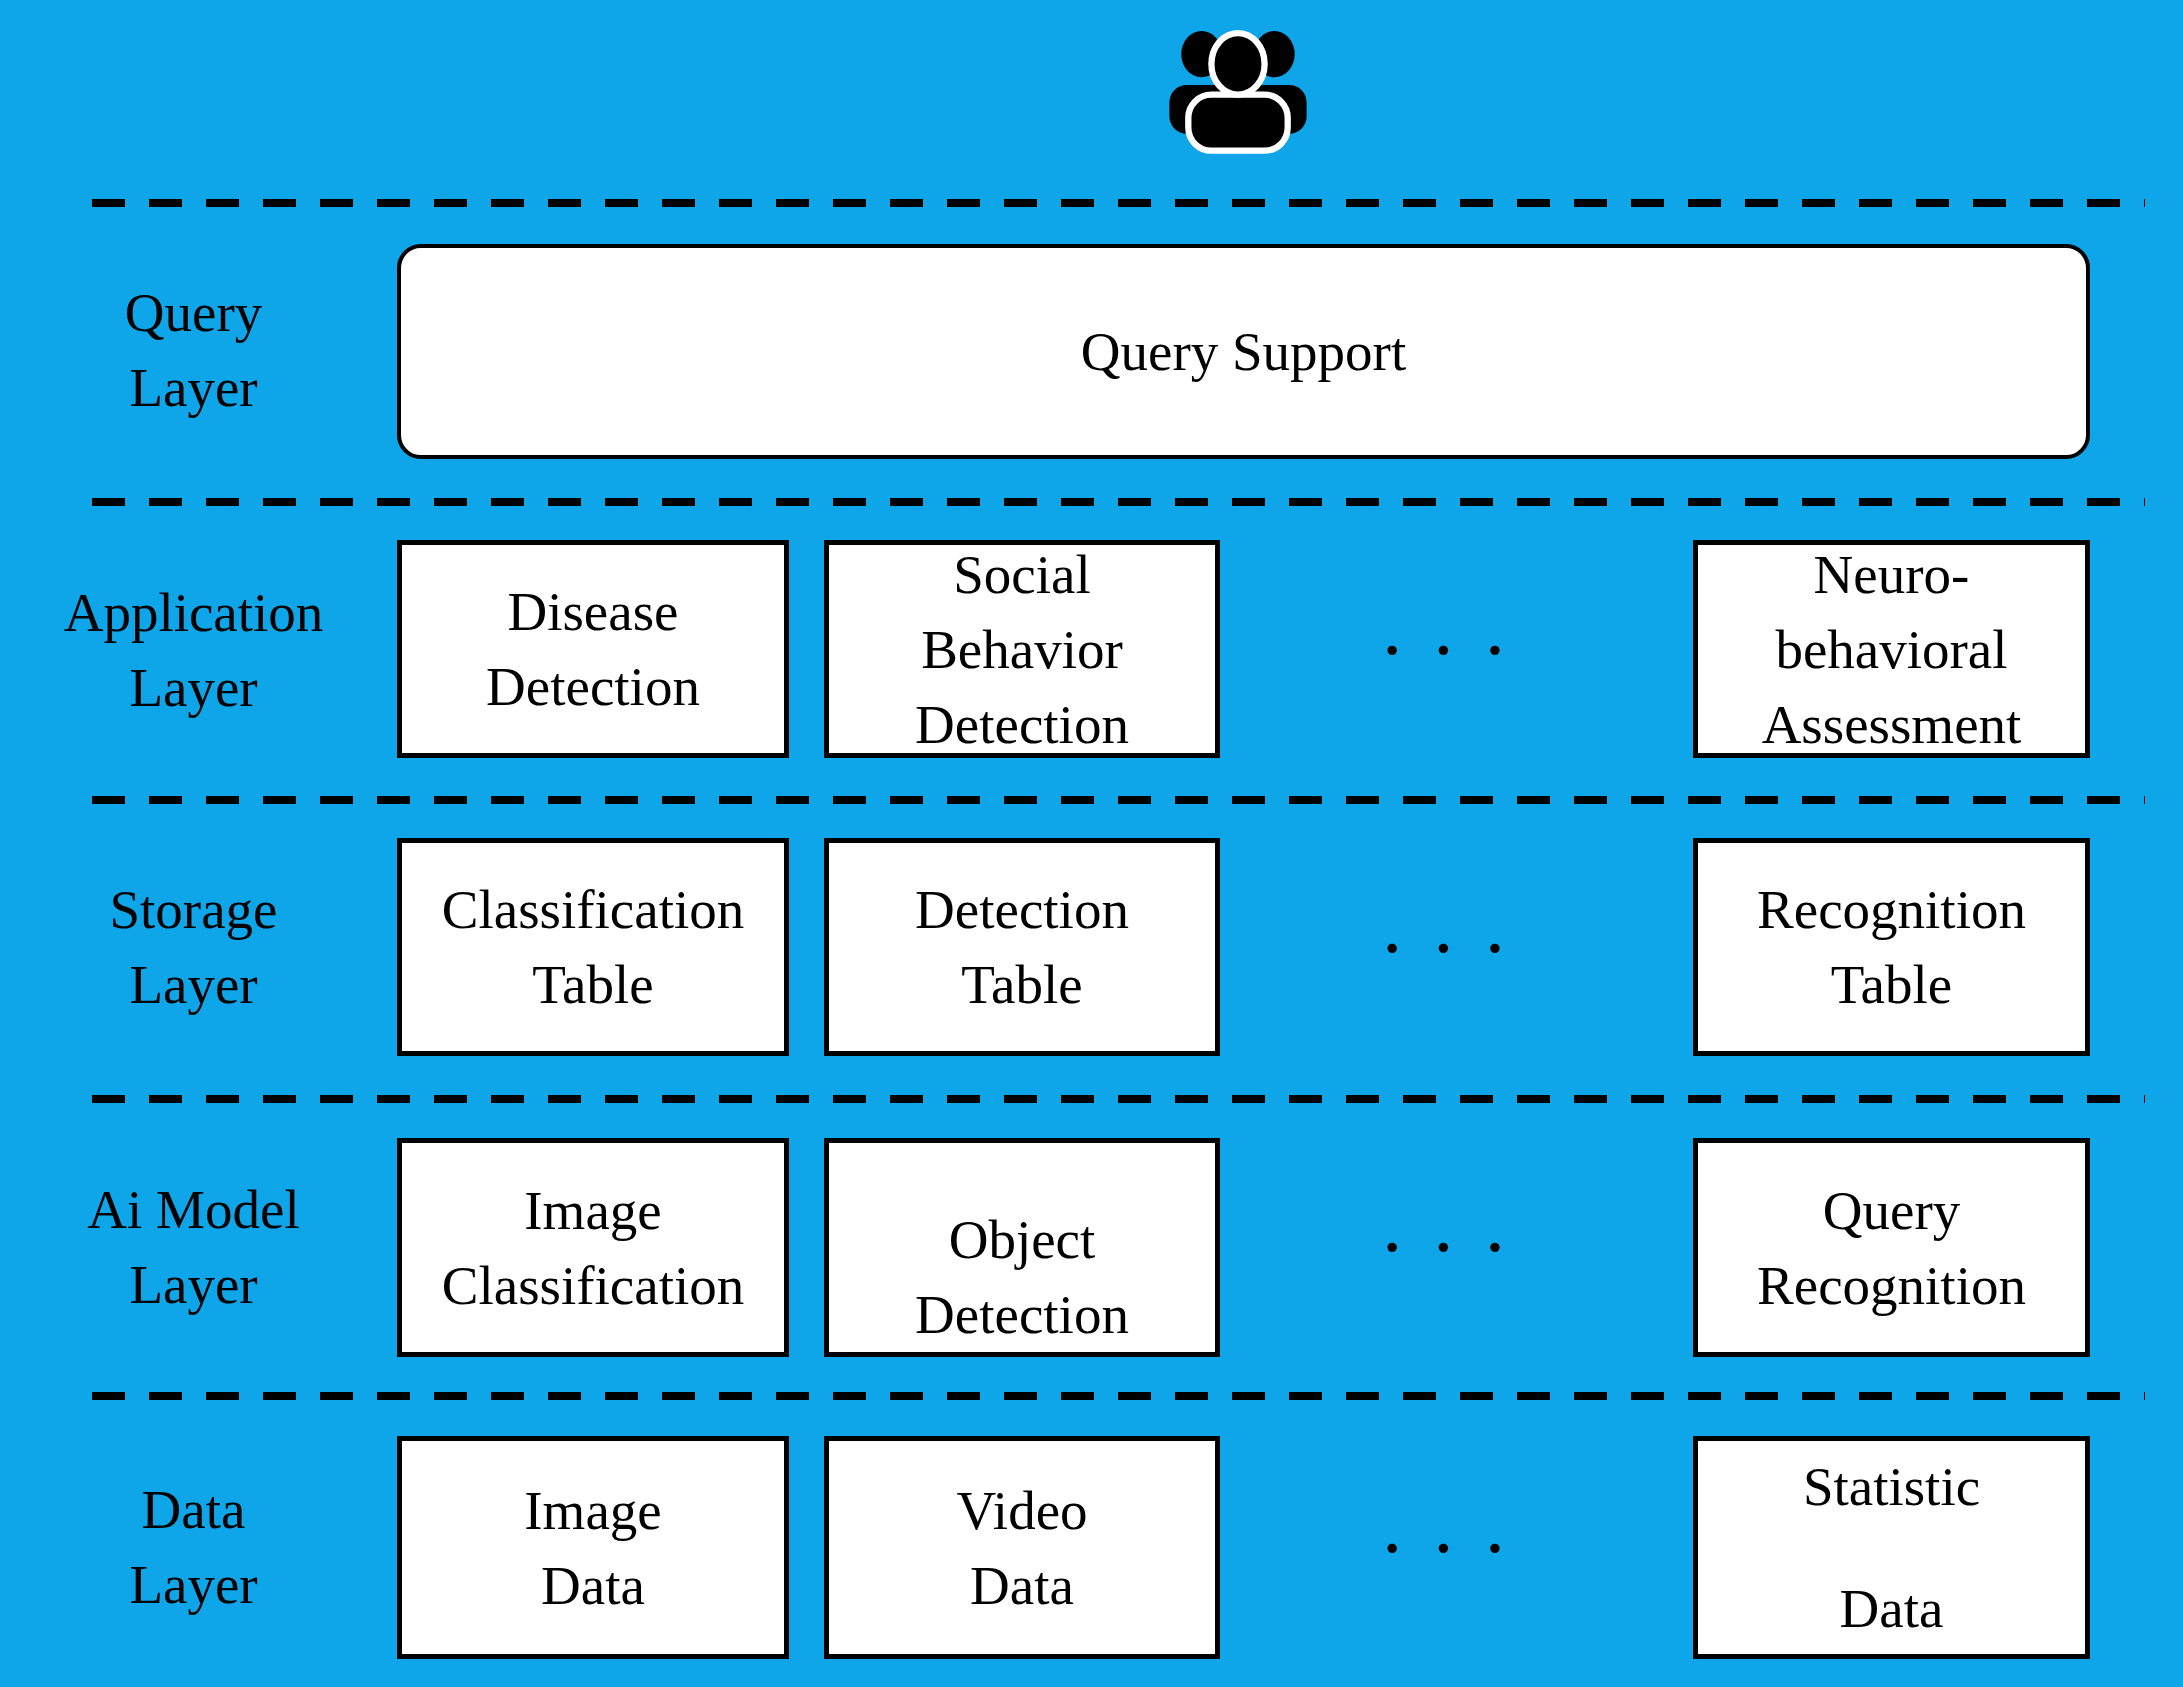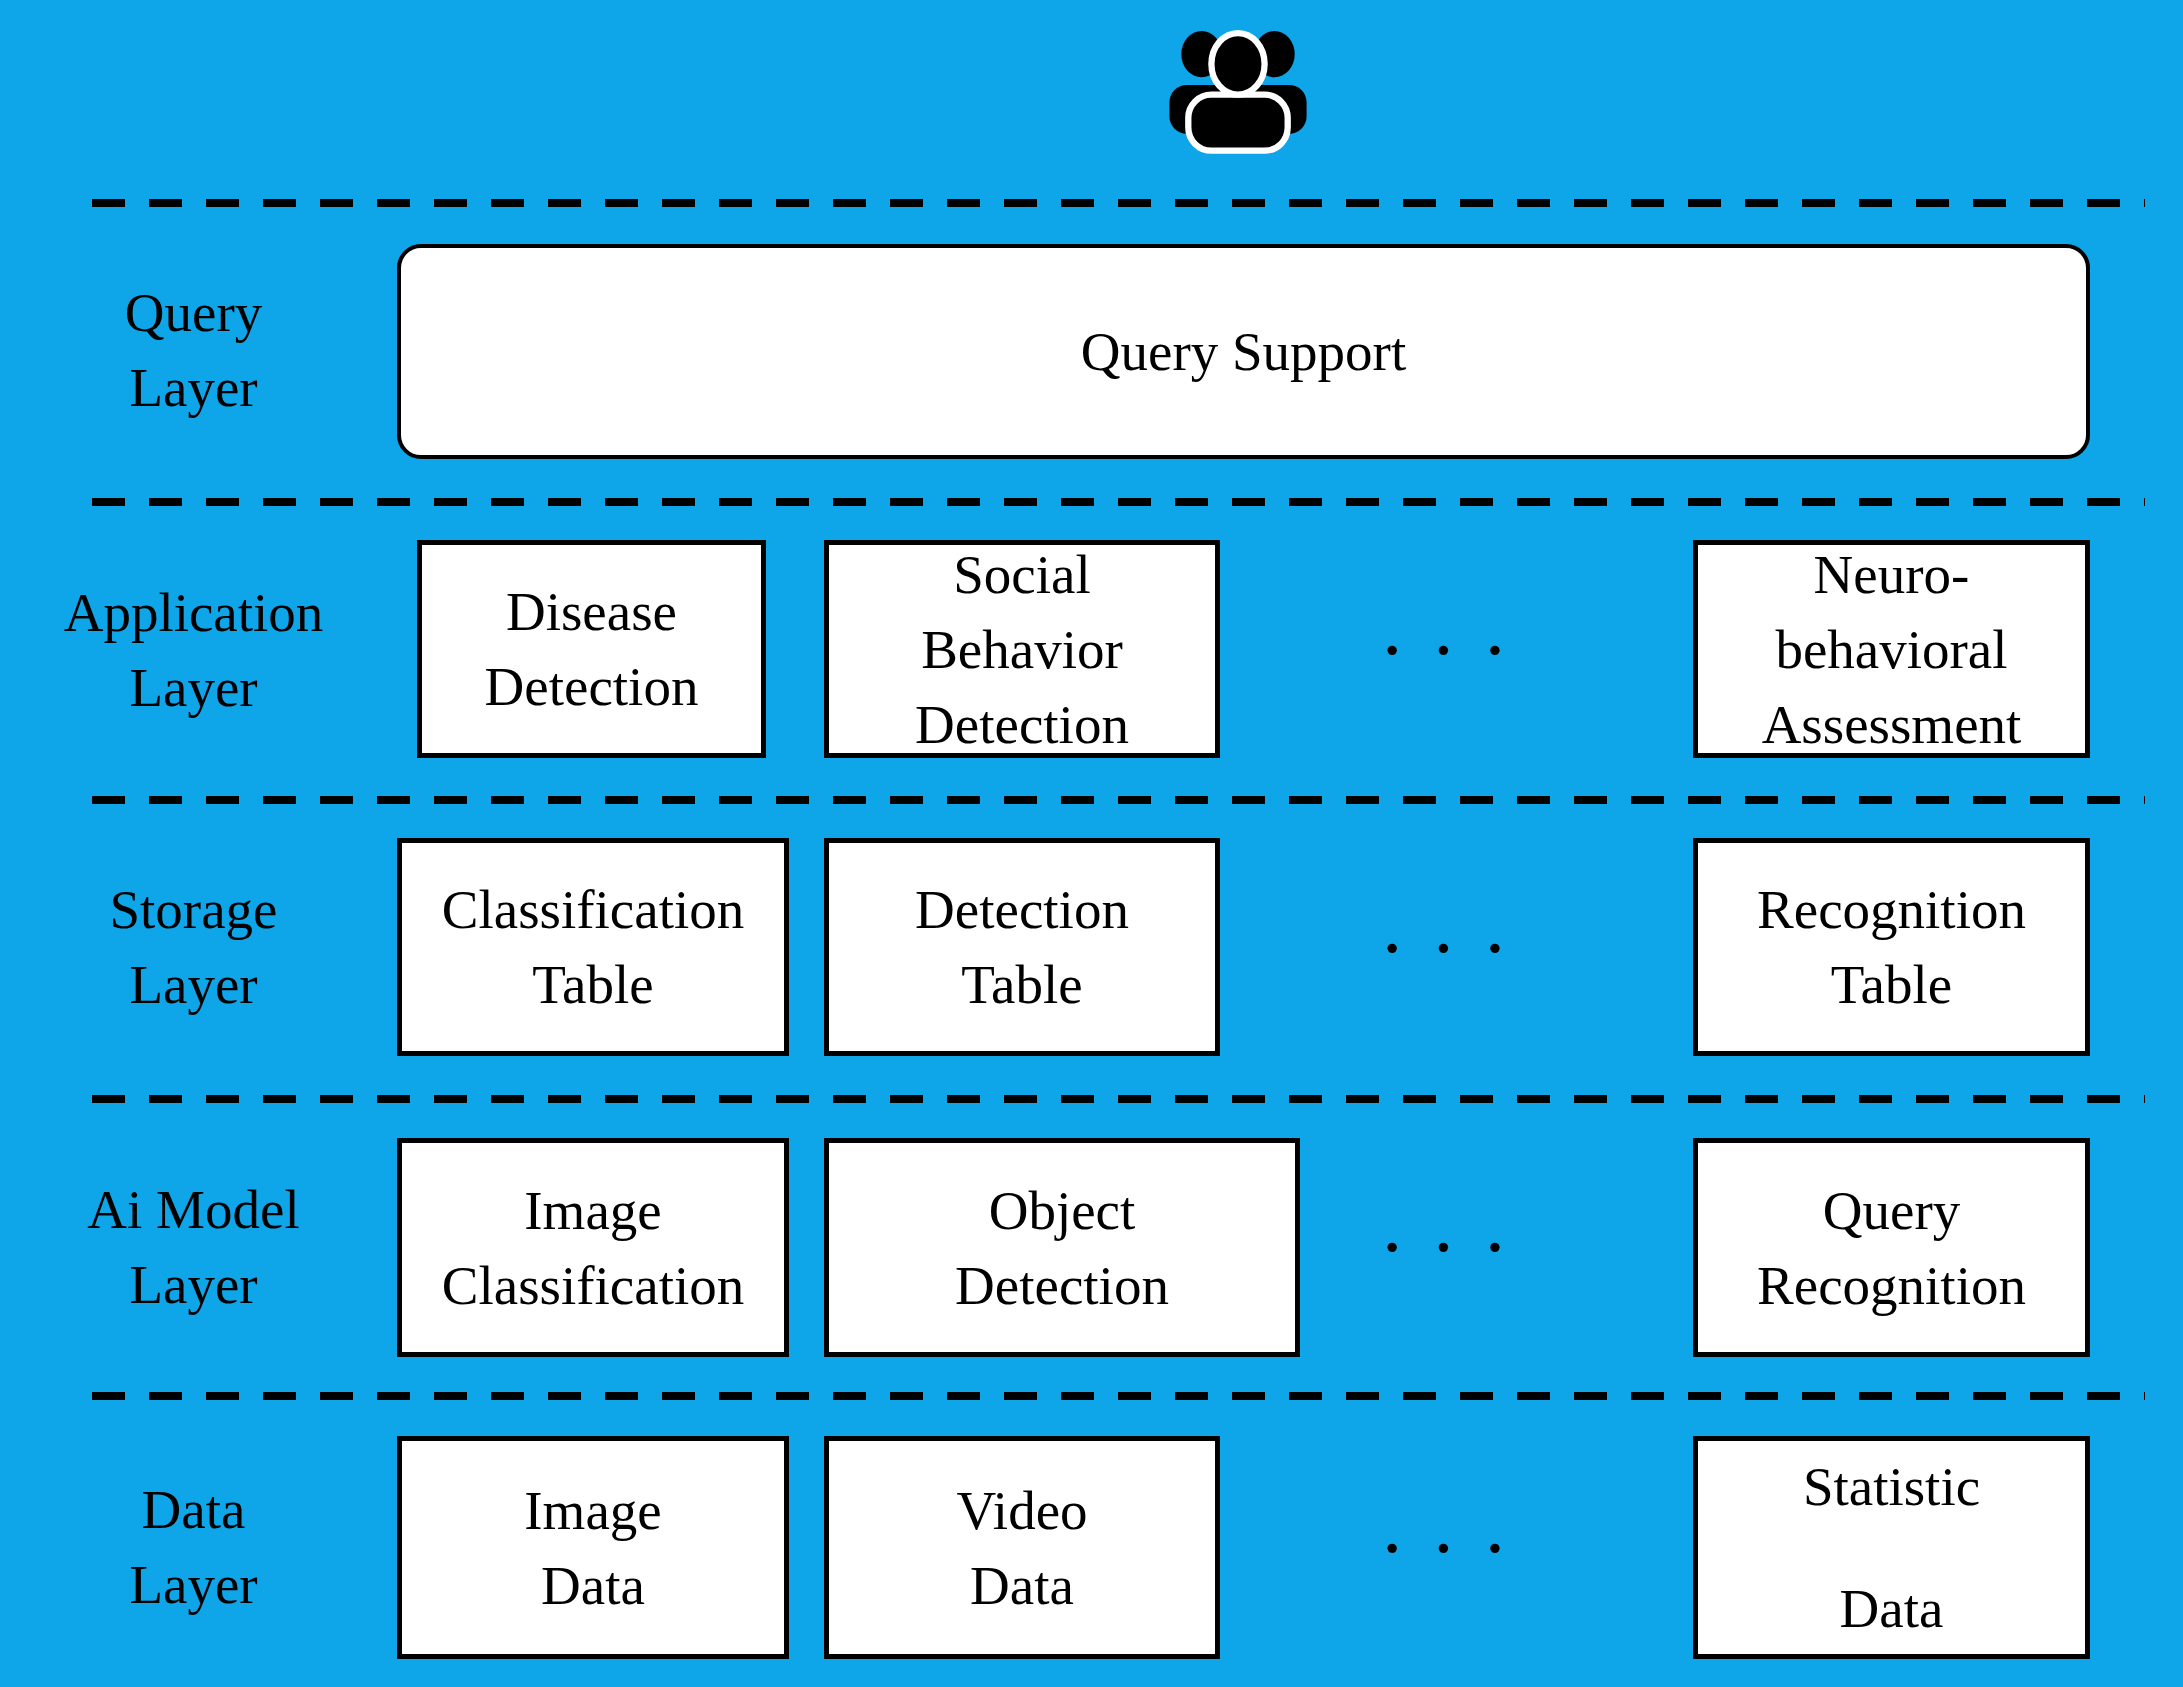--- a/index.html
+++ b/index.html
@@ -75,21 +75,21 @@
   </div>
   <div class="label" style="top:1472px;">
     <span class="lline">Data</span>
     <span class="lline">Layer</span>
   </div>
 
   <div class="box query" style="left:397px;top:244px;width:1693px;height:215px;border-radius:24px;">
     <span class="bline">Query Support</span>
   </div>
 
-  <div class="box" style="left:397px;top:540px;width:349px;height:218px;margin-left:20px;">
+  <div class="box" style="left:397px;top:540px;width:392px;height:218px;">
     <span class="bline">Disease</span>
     <span class="bline">Detection</span>
   </div>
   <div class="box" style="left:824px;top:540px;width:396px;height:218px;">
     <span class="bline">Social</span>
     <span class="bline">Behavior</span>
     <span class="bline">Detection</span>
   </div>
   <div class="dots" style="left:1351px;top:616px;">···</div>
   <div class="box" style="left:1693px;top:540px;width:397px;height:218px;">
@@ -109,21 +109,21 @@
   <div class="dots" style="left:1351px;top:914px;">···</div>
   <div class="box" style="left:1693px;top:838px;width:397px;height:218px;">
     <span class="bline">Recognition</span>
     <span class="bline">Table</span>
   </div>
 
   <div class="box" style="left:397px;top:1138px;width:392px;height:219px;">
     <span class="bline">Image</span>
     <span class="bline">Classification</span>
   </div>
-  <div class="box" style="left:824px;top:1138px;width:476px;height:219px;">
+  <div class="box" style="left:824px;top:1138px;width:396px;height:219px;justify-content:flex-end;">
     <span class="bline">Object</span>
     <span class="bline">Detection</span>
   </div>
   <div class="dots" style="left:1351px;top:1213px;">···</div>
   <div class="box" style="left:1693px;top:1138px;width:397px;height:219px;">
     <span class="bline">Query</span>
     <span class="bline">Recognition</span>
   </div>
 
   <div class="box" style="left:397px;top:1436px;width:392px;height:223px;">

